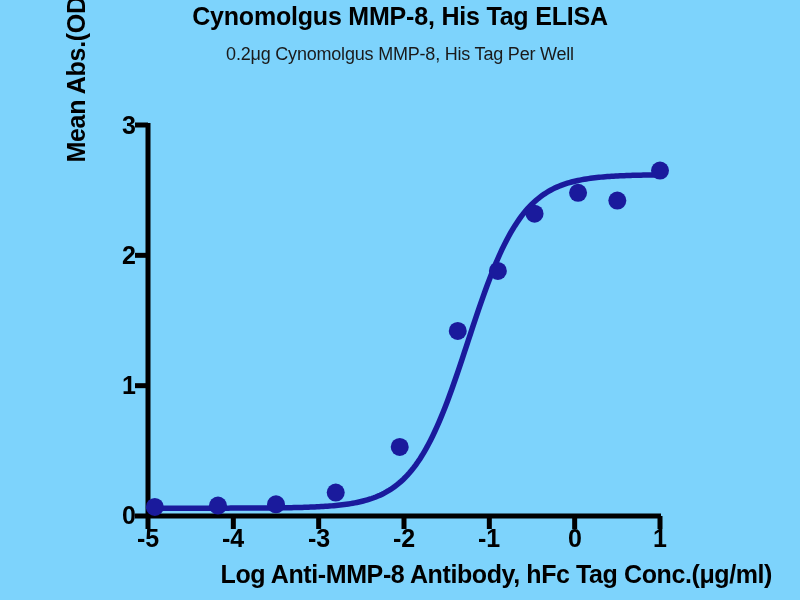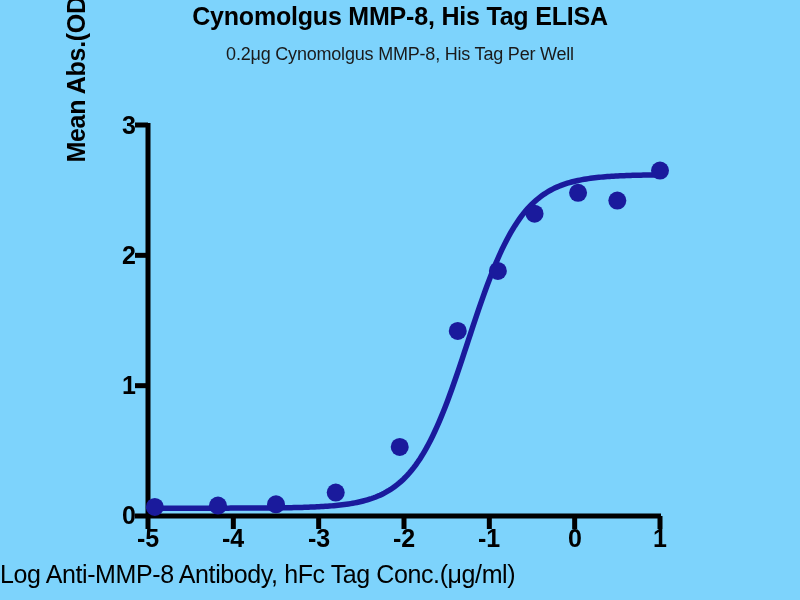--- a/index.html
+++ b/index.html
@@ -59,23 +59,23 @@
     color: #000000;
     text-align: center;
     white-space: nowrap;
     letter-spacing: -0.3px;
   }
   .xlabel {
     position: absolute;
     left: 0;
     top: 560px;
     width: 772px;
-    text-align: left;
+    text-align: right;
     font-size: 25px;
-    font-weight: normal;
+    font-weight: bold;
     color: #000000;
     letter-spacing: -0.4px;
   }
   .tick-label {
     position: absolute;
     font-size: 25px;
     font-weight: bold;
     color: #000000;
     text-align: center;
   }

